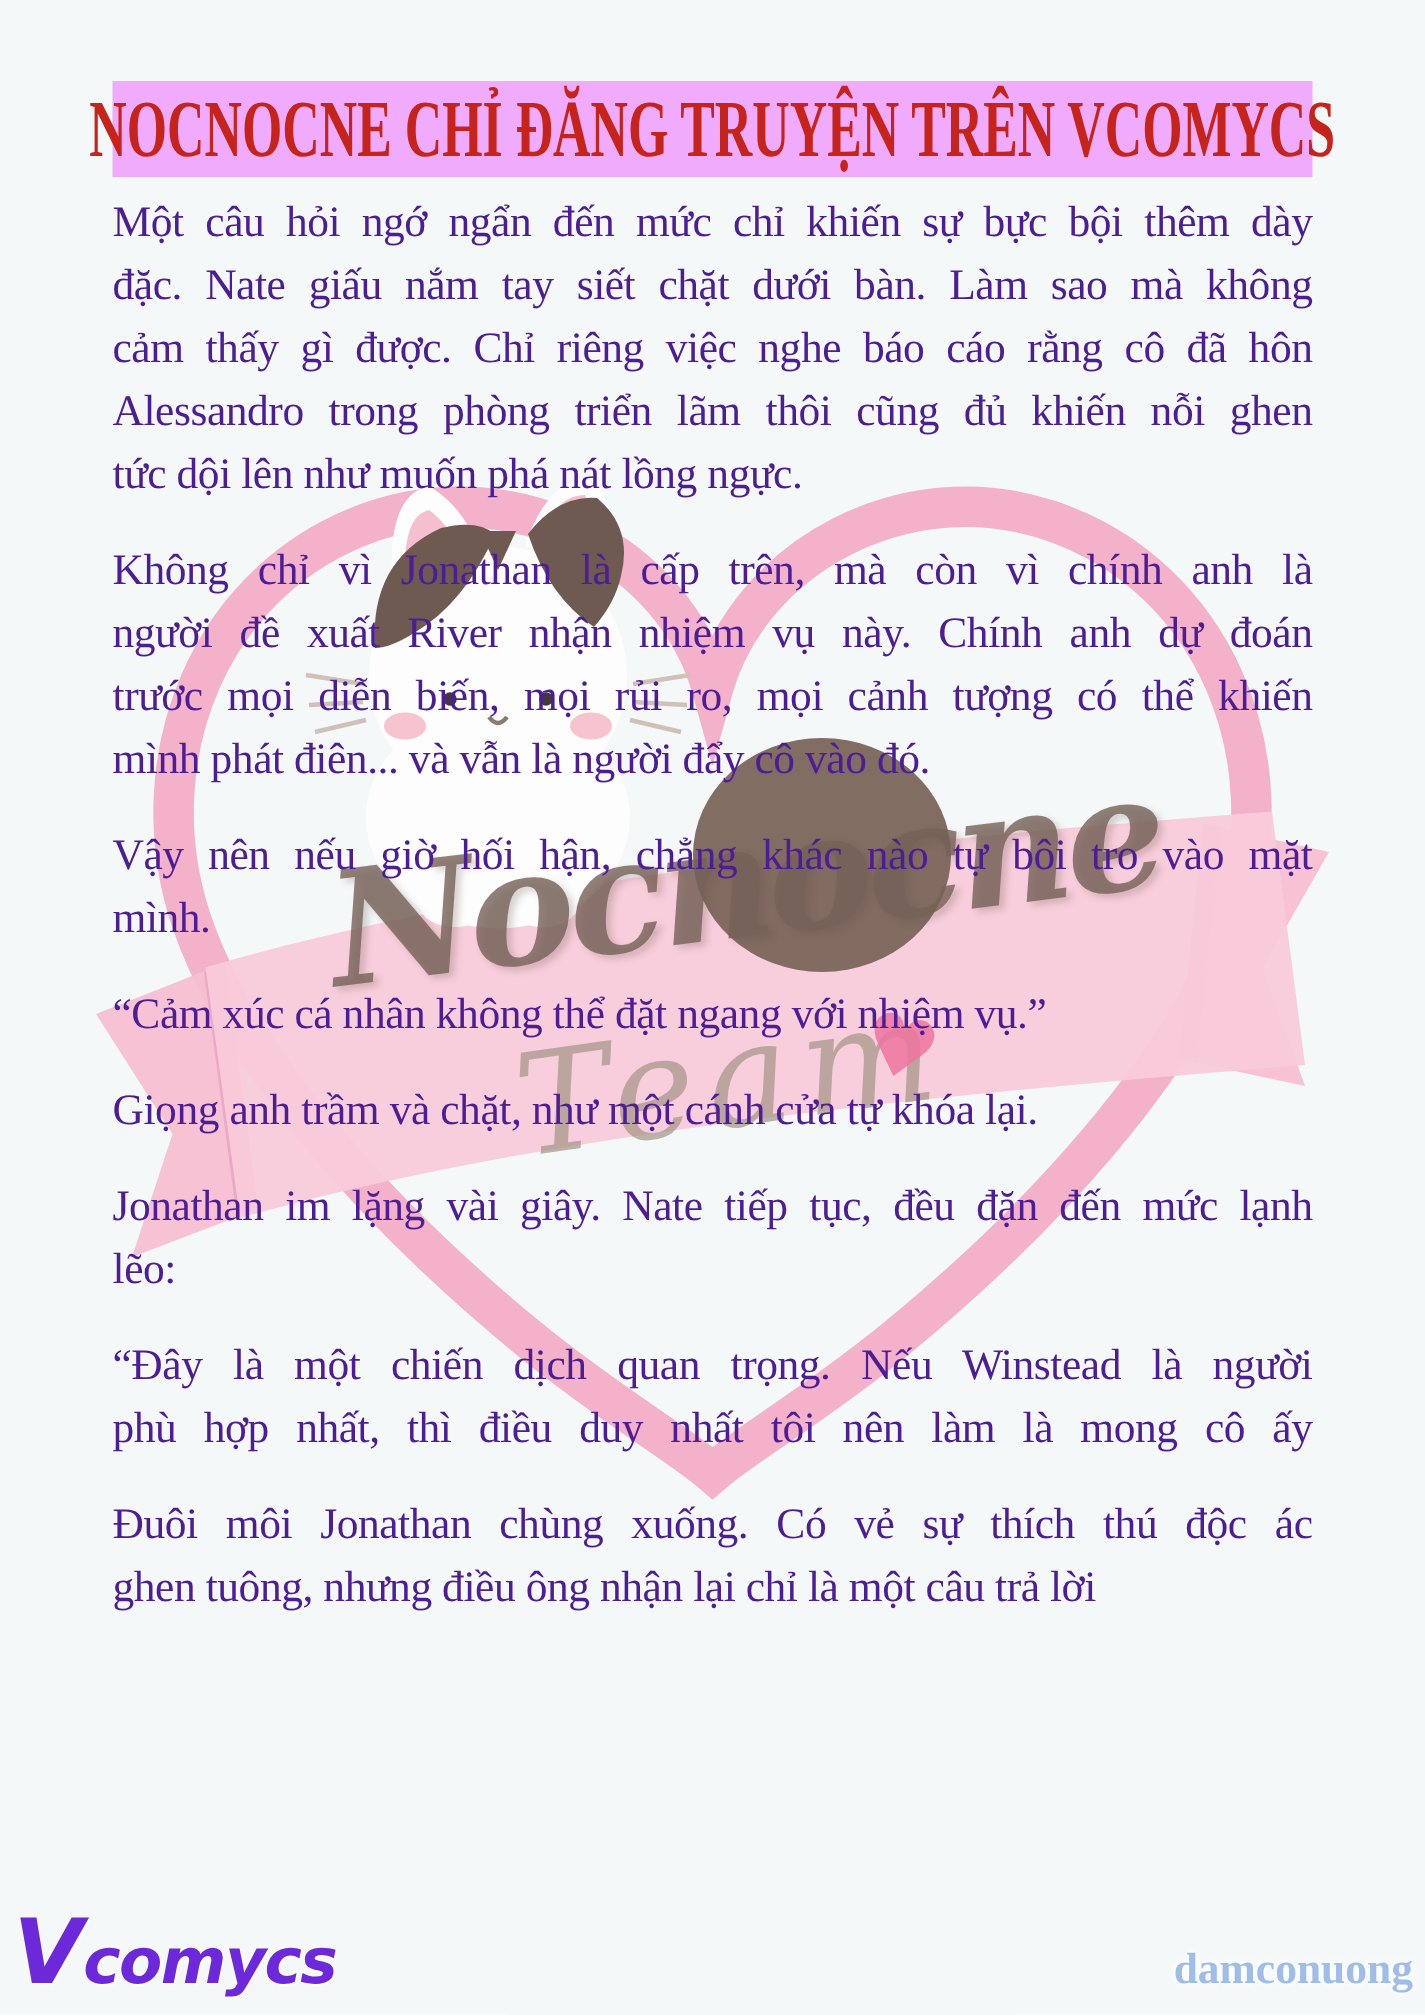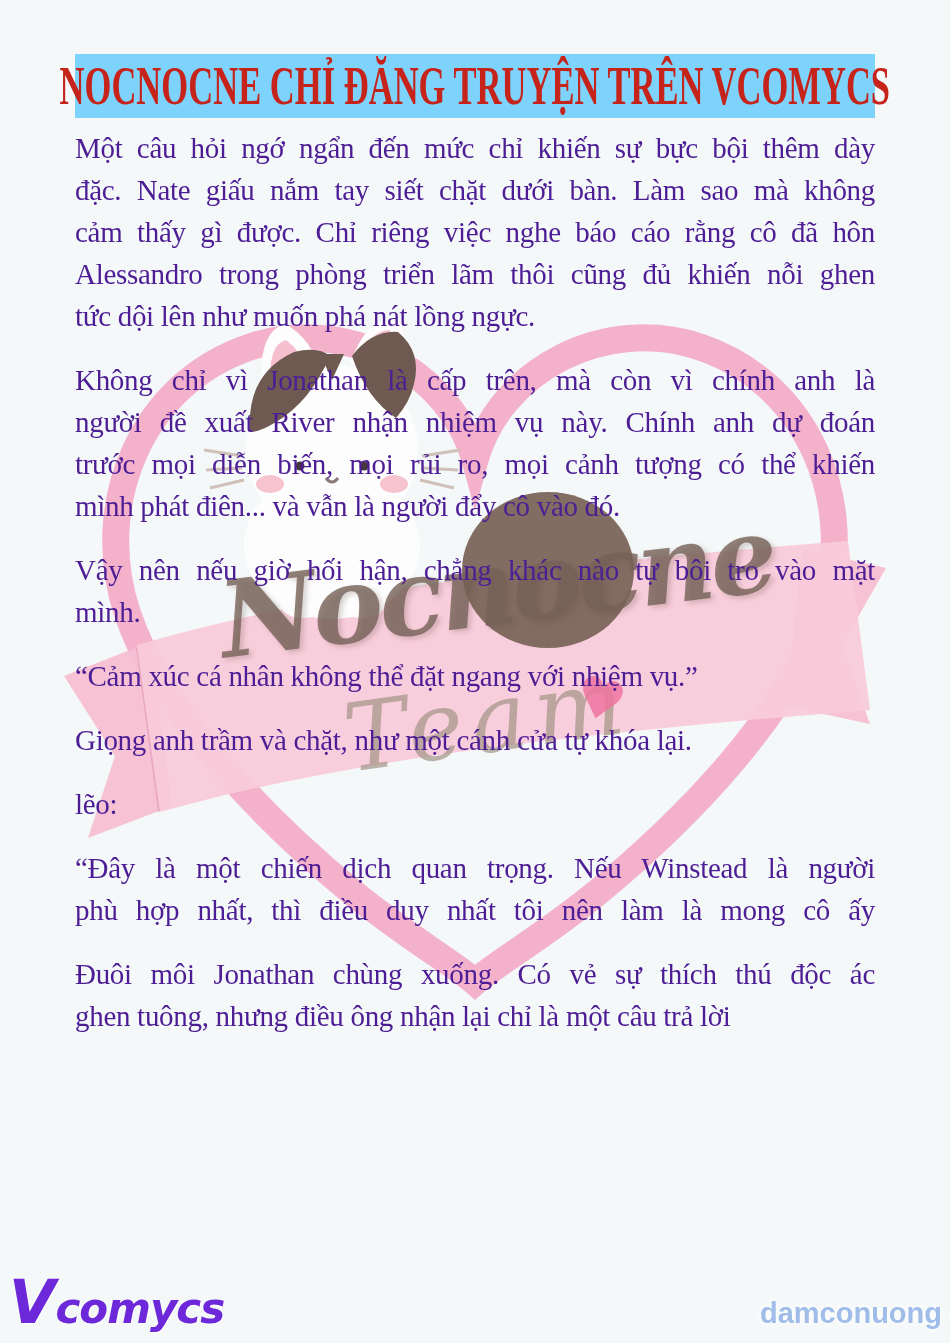--- a/index.html
+++ b/index.html
@@ -75,21 +75,21 @@
     font-family:"DejaVu Sans","Liberation Sans",sans-serif;
     font-style:italic;font-weight:bold;
     color:#6d28d9;
     text-shadow:1px 1px 0 #ffffff;
     white-space:nowrap;
   }
   .logo .v{font-size:60px;line-height:1;}
   .logo .rest{font-size:42px;letter-spacing:-1px;}
   .credit{
     position:absolute;right:8px;top:1296px;z-index:2;
-    font-family:Liberation Sans, sans-serif;
+    font-family:Liberation Serif, serif;
     font-weight:bold;
     font-size:29px;line-height:1.2;
     color:#9fbde8;
     text-shadow:0 0 4px #ffffff,0 0 8px #ffffff;
   }
 </style>
 </head>
 <body>
 
 <div class="page" style="background: rgb(245, 248, 249);">
@@ -135,21 +135,21 @@
       </g>
       <ellipse cx="303" cy="604" rx="23" ry="14" fill="#fdfdfd"></ellipse>
       <ellipse cx="362" cy="604" rx="23" ry="14" fill="#fdfdfd"></ellipse>
     </g>
   </svg>
 
   <div class="wm-name">Nocnocne</div>
   <div class="wm-team">Team</div>
   <div class="wm-heart-glyph">♥</div>
 
-  <div class="banner" style="background: #7dd3fc;">
+  <div class="banner" style="background: #f0abfc;">
     <span class="banner-text" style="color: rgb(198, 35, 27);">NOCNOCNE CHỈ ĐĂNG TRUYỆN TRÊN VCOMYCS</span>
   </div>
 
   <div class="story" id="paragraphs">
       <div class="para">
         <div class="line">Một câu hỏi ngớ ngẩn đến mức chỉ khiến sự bực bội thêm dày</div>
         <div class="line">đặc. Nate giấu nắm tay siết chặt dưới bàn. Làm sao mà không</div>
         <div class="line">cảm thấy gì được. Chỉ riêng việc nghe báo cáo rằng cô đã hôn</div>
         <div class="line">Alessandro trong phòng triển lãm thôi cũng đủ khiến nỗi ghen</div>
         <div class="line last">tức dội lên như muốn phá nát lồng ngực.</div>
@@ -164,20 +164,21 @@
         <div class="line">Vậy nên nếu giờ hối hận, chẳng khác nào tự bôi tro vào mặt</div>
         <div class="line last">mình.</div>
       </div>
       <div class="para">
         <div class="line last">“Cảm xúc cá nhân không thể đặt ngang với nhiệm vụ.”</div>
       </div>
       <div class="para">
         <div class="line last">Giọng anh trầm và chặt, như một cánh cửa tự khóa lại.</div>
       </div>
       <div class="para">
+        <div class="line">Jonathan im lặng vài giây. Nate tiếp tục, đều đặn đến mức lạnh</div>
         <div class="line last">lẽo:</div>
       </div>
       <div class="para">
         <div class="line">“Đây là một chiến dịch quan trọng. Nếu Winstead là người</div>
         <div class="line">phù hợp nhất, thì điều duy nhất tôi nên làm là mong cô ấy</div>
       </div>
       <div class="para">
         <div class="line">Đuôi môi Jonathan chùng xuống. Có vẻ sự thích thú độc ác</div>
         <div class="line last">ghen tuông, nhưng điều ông nhận lại chỉ là một câu trả lời</div>
       </div>

